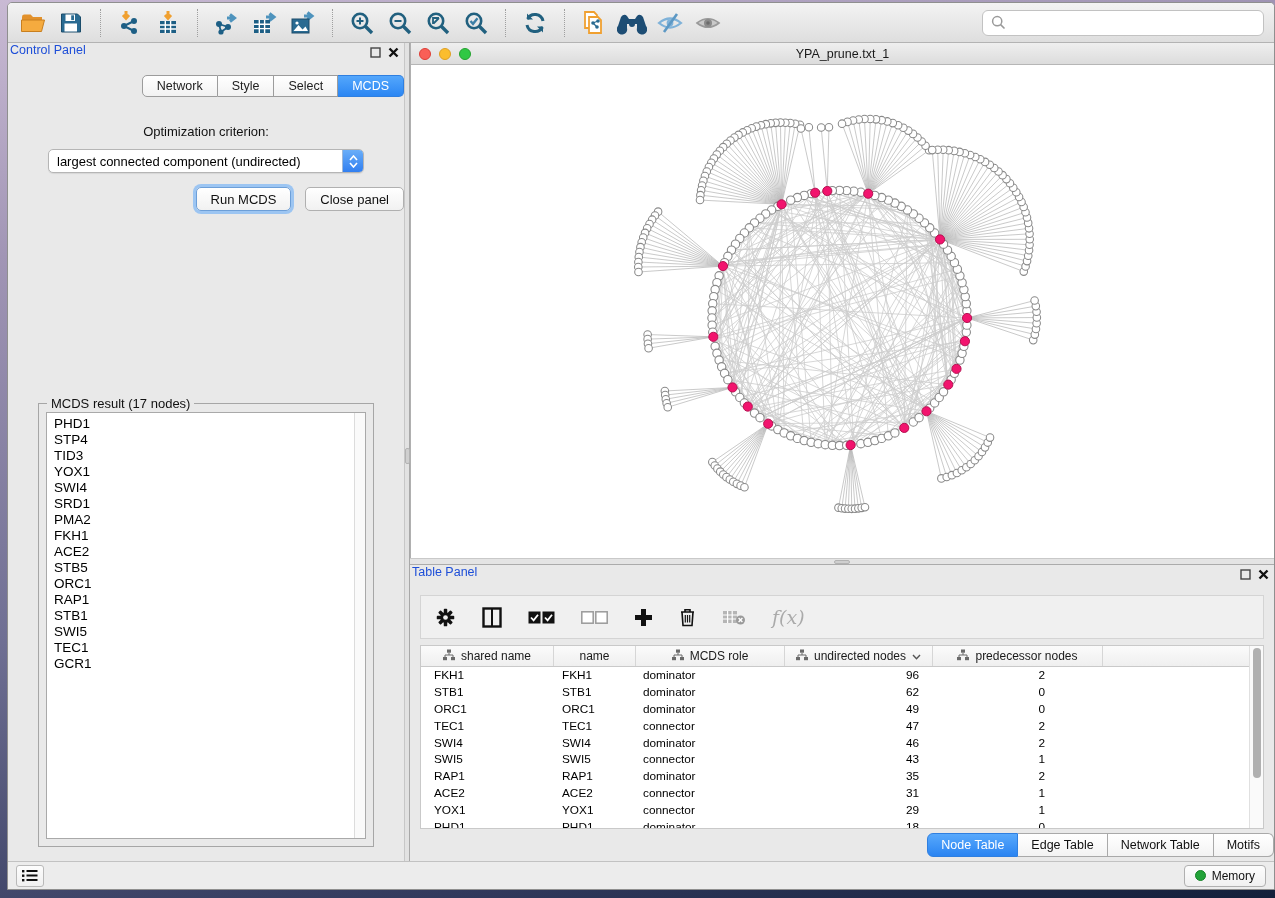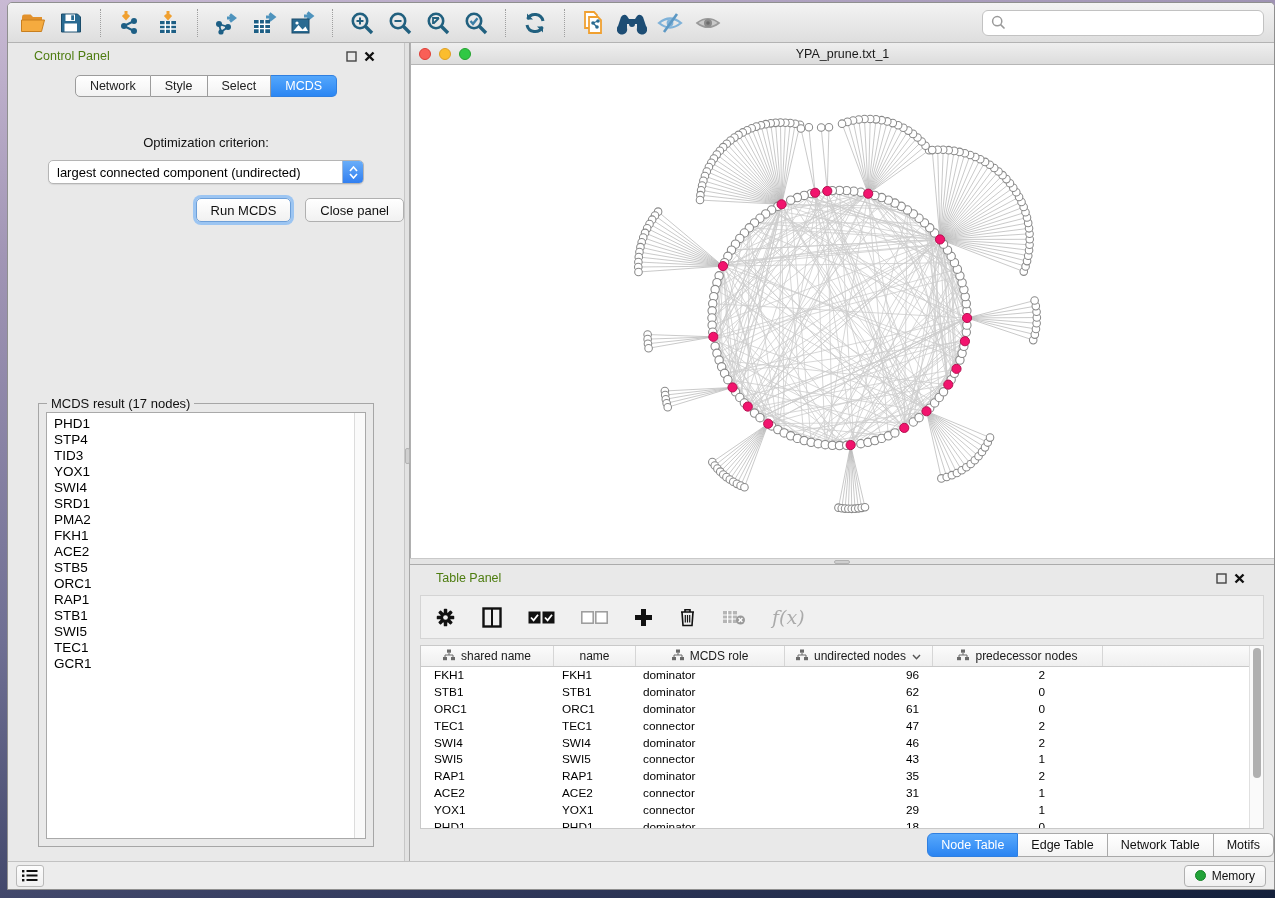--- a/index.html
+++ b/index.html
@@ -23,25 +23,25 @@
 
   
   .main { flex:1; display:flex; min-height:0; }
   .vsplit { flex:0 0 6px; background:#e2e2e2; border-left:1px solid #c7c7c7; border-right:1px solid #a8a8a8;
     position:relative; cursor:col-resize; }
   .vsplit .grip { position:absolute; top:405px; left:0; width:5px; height:16px; background:#cfcfcf;
     border:1px solid #b2b2b2; border-radius:2px; }
 
   
   .control-panel { flex:0 0 396px; display:flex; flex-direction:column; background:#e9e9e9; min-height:0; }
-  .panel-header { height:26px; flex:0 0 26px; display:flex; align-items:center; padding:0 26px;
-    font-size:12.5px; color:#4d7c0f; }
+  .panel-header { height:26px; flex:0 0 26px; display:flex; align-items:flex-start; padding:0 2px;
+    font-size:12.5px; color:#1d4ed8; }
   .panel-header .ph-title { flex:1; }
   .ph-ico { width:18px; height:18px; display:flex; align-items:center; justify-content:center; cursor:pointer; }
-  .ctab-row { display:flex; justify-content:center; margin:6px 0 20px; }
+  .ctab-row { display:flex; justify-content:flex-end; margin:6px 0 9px; }
   .ctab { font-size:12.5px; padding:3px 14px; background:linear-gradient(#ffffff,#f2f2f2);
     border:1px solid #9c9c9c; border-left:none; color:#222; cursor:pointer; }
   .ctab:first-child { border-left:1px solid #9c9c9c; border-radius:5px 0 0 5px; }
   .ctab:last-child { border-radius:0 5px 5px 0; }
   .ctab.active { background:linear-gradient(#54a7fc,#2b86f3); color:#fff; border-color:#2f7fe0; }
   .cp-body { flex:1; display:flex; flex-direction:column; min-height:0; background:#e9e9e9; padding-top:18px; }
   .opt-label { text-align:center; font-size:13px; color:#111; margin-bottom:10px; }
   .dropdown { width:316px; height:24px; margin:0 auto; background:#fff; border:1px solid #b5b5b5;
     border-radius:5px; display:flex; align-items:center; cursor:pointer; overflow:hidden;
     box-shadow:0 1px 1px rgba(0,0,0,.08); }
@@ -1166,21 +1166,21 @@
                     <div class="td c1">STB1</div>
                     <div class="td c2">dominator</div>
                     <div class="td num3">62</div>
                     <div class="td num4">0</div>
                     <div class="td"></div>
                   </div>
                   <div class="tr">
                     <div class="td c0">ORC1</div>
                     <div class="td c1">ORC1</div>
                     <div class="td c2">dominator</div>
-                    <div class="td num3">61</div>
+                    <div class="td num3">49</div>
                     <div class="td num4">0</div>
                     <div class="td"></div>
                   </div>
                   <div class="tr">
                     <div class="td c0">TEC1</div>
                     <div class="td c1">TEC1</div>
                     <div class="td c2">connector</div>
                     <div class="td num3">47</div>
                     <div class="td num4">2</div>
                     <div class="td"></div>

